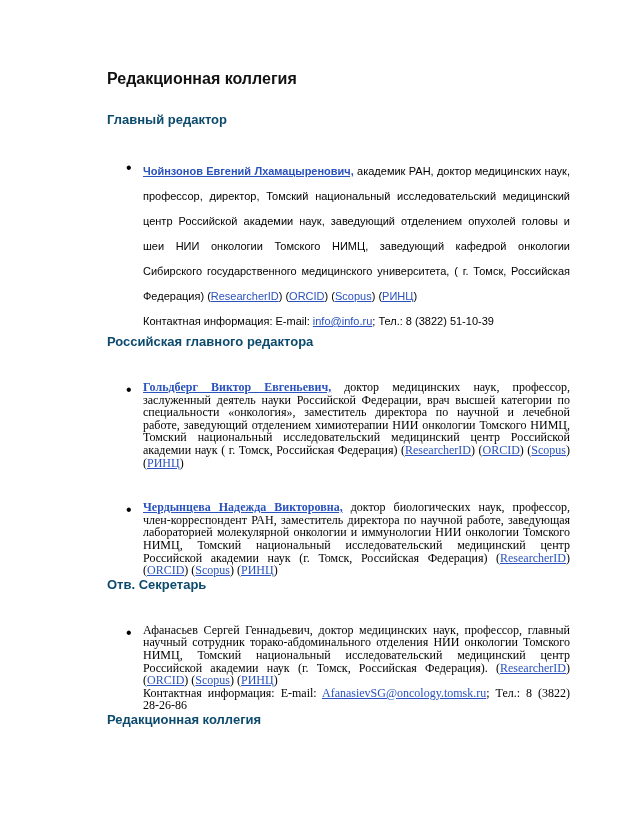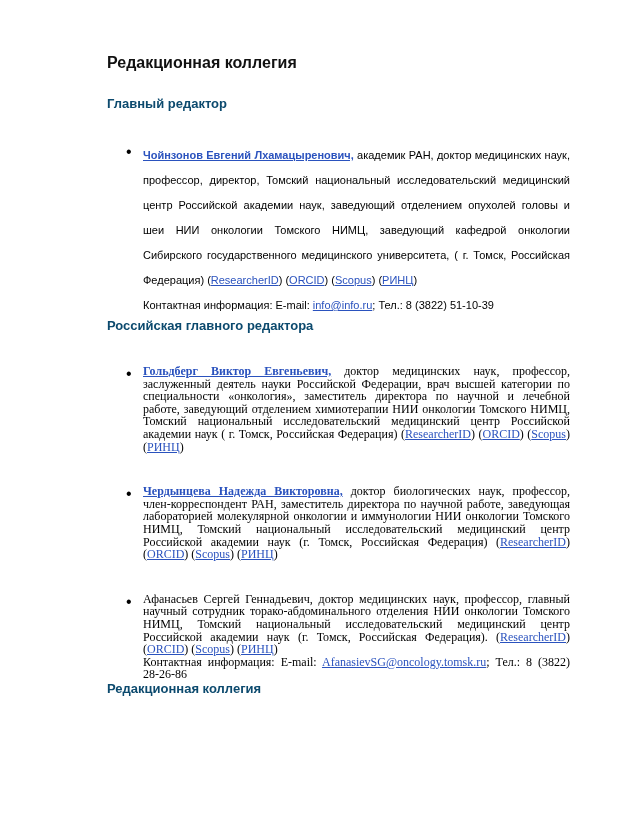--- a/index.html
+++ b/index.html
@@ -2,21 +2,21 @@
 <html style="--link: #2a52be;"><head>
 <meta charset="utf-8">
 <style>
   * { box-sizing: border-box; }
   html, body { margin: 0; padding: 0; }
   body {
     width: 634px; height: 820px; overflow: hidden;
     background: #ffffff; color: #000;
     font-family: "Liberation Sans", sans-serif;
   }
-  .page { padding: 54px 64px 0 107px; }
+  .page { padding: 70px 64px 0 107px; }
 
   .doc-title {
     font-size: 16px; font-weight: bold; margin: 0 0 24px 0; color: #111;
   }
   h2.sec { font-size: 13px; font-weight: bold; margin: 0; color: #0c4a6e; }
   .sec-chief   { margin-bottom: 26px; }
   .sec-dep     { margin-top: 36px; margin-bottom: 23px; }
   .sec-secr    { margin-top: 25px; margin-bottom: 15px; }
   .sec-board   { margin-top: 34px; font-size: 12.5px; }
 
@@ -66,20 +66,21 @@
       <li>
         <div class="para-sm"><a class="name-lnk">Гольдберг Виктор Евгеньевич,</a><span> доктор медицинских наук, профессор, заслуженный деятель науки Российской Федерации, врач высшей категории по специальности «онкология», заместитель директора по научной и лечебной работе, заведующий отделением химиотерапии НИИ онкологии Томского НИМЦ, Томский национальный исследовательский медицинский центр Российской академии наук ( г. Томск, Российская Федерация) </span><span>(</span><a class="lnk">ResearcherID</a><span>) </span><span>(</span><a class="lnk">ORCID</a><span>) </span><span>(</span><a class="lnk">Scopus</a><span>) </span><span>(</span><a class="lnk">РИНЦ</a><span>) </span></div>
       </li>
       <li>
         <div class="para-sm"><a class="name-lnk">Чердынцева Надежда Викторовна,</a><span> доктор биологических наук, профессор, член-корреспондент РАН, заместитель директора по научной работе, заведующая лабораторией молекулярной онкологии и иммунологии НИИ онкологии Томского НИМЦ, Томский национальный исследовательский медицинский центр Российской академии наук (г. Томск, Российская Федерация) </span><span>(</span><a class="lnk">ResearcherID</a><span>) </span><span>(</span><a class="lnk">ORCID</a><span>) </span><span>(</span><a class="lnk">Scopus</a><span>) </span><span>(</span><a class="lnk">РИНЦ</a><span>) </span></div>
       </li>
     </ul>
   </section>
 
   <section>
+    <h2 class="sec sec-secr">Отв. Секретарь</h2>
     <ul class="blist blist-sm">
       <li>
         <div class="para-sm"><span class="b">Афанасьев Сергей Геннадьевич,</span><span> доктор медицинских наук, профессор, главный научный сотрудник торако-абдоминального отделения НИИ онкологии Томского НИМЦ, Томский национальный исследовательский медицинский центр Российской академии наук  (г. Томск, Российская Федерация). </span><span>(</span><a class="lnk">ResearcherID</a><span>) </span><span>(</span><a class="lnk">ORCID</a><span>) </span><span>(</span><a class="lnk">Scopus</a><span>) </span><span>(</span><a class="lnk">РИНЦ</a><span>) </span><br><span class="b">Контактная информация:</span><span> E-mail: </span><a class="mail-lnk">AfanasievSG@oncology.tomsk.ru</a><span>; Тел.: 8 (3822) 28-26-86</span></div>
       </li>
     </ul>
   </section>
 
   <h2 class="sec sec-board">Редакционная коллегия</h2>
 
 </div>

